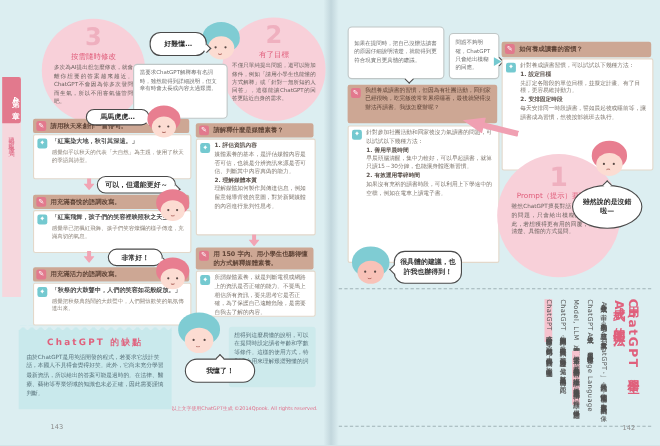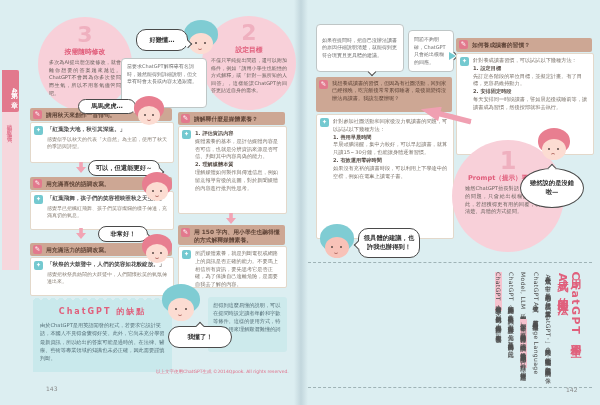--- a/index.html
+++ b/index.html
@@ -11,21 +11,21 @@
   .hdr .no{color:#e0708a;font-weight:bold;margin-right:4px;}
   .hmark{width:4px;height:4px;background:#f0a8b6;display:inline-block;margin-right:2px;border-radius:1px;}
   
   .sstrip{background:#f6d7dd;}
   .stab{background:#e2798d;color:#fff;writing-mode:vertical-rl;text-align:center;
         font-size:7px;font-weight:bold;letter-spacing:2px;border-radius:0 2px 2px 0;}
   .svert{writing-mode:vertical-rl;color:#e0708a;font-size:5.5px;letter-spacing:2px;}
   
   .tipcircle{border-radius:50%;background:#f8d0d9;text-align:center;}
   .tipnum{font-weight:bold;color:#efb0bf;line-height:1;}
-  .tiptitle{font-weight:bold;color:#e05c7a;}
+  .tiptitle{font-weight:normal;color:#e05c7a;}
   .tipbody{color:#6a625e;text-align:justify;line-height:1.5;}
   
   .qbox{background:#cda794;border-radius:2px;}
   .qtxt{display:block;padding:3px 4px 2px 16px;font-size:5.8px;line-height:1.4;color:#5f4437;font-weight:bold;}
   .ibox{position:absolute;left:3px;top:3px;width:9px;height:9px;border-radius:2px;color:#fff;
         font-size:6.5px;line-height:9px;text-align:center;}
   .ipink{background:#e2798d;}
   .iteal{background:#74c9d0;}
   .abox{background:#ffffff;border:1px solid #e3d8ca;border-radius:2px;}
   .quote{display:block;padding:3px 4px 1px 16px;font-size:5.6px;color:#4c4c4c;font-weight:bold;line-height:1.4;}
@@ -83,21 +83,21 @@
   <div class="abs svert" style="left:7px;top:120px;height:130px;">聰明駕馭生成式AI</div>
 
   <div class="abs tipcircle" style="left:38px;top:17px;width:94px;height:94px;">
     <div class="tipnum" style="font-size:22px;margin-top:7px;">3</div>
     <div class="tiptitle" style="font-size:6.8px;margin:1px 0 2px;">按需隨時修改</div>
     <div class="tipbody" style="font-size:5.1px;padding:0 11px;">多次為AI提出想怎麼修改，就會離你想要的答案越來越近。ChatGPT不會因為你多次發問而生氣，所以不用客氣儘管問吧。</div>
   </div>
 
   <div class="abs tipcircle" style="left:202px;top:16px;width:94px;height:94px;">
     <div class="tipnum" style="font-size:22px;margin-top:6px;">2</div>
-    <div class="tiptitle" style="font-size:6.8px;margin:1px 0 2px;">設定目標</div>
+    <div class="tiptitle" style="font-size:6.8px;margin:1px 0 2px;">有了目標</div>
     <div class="tipbody" style="font-size:5px;padding:0 9px;">不僅只單純提出問題，還可以附加條件，例如「請用小學生也能懂的方式解釋」或「針對一無所知的人回答」，這樣能讓ChatGPT的回答更貼近自身的需求。</div>
   </div>
 
   <div class="abs" style="left:184px;top:20px;width:34px;height:40px;z-index:3;">
     <div class="hair" style="left:0;top:0;width:34px;height:28px;background:#7fccd3;"></div>
     <div class="face" style="left:5px;top:13px;width:24px;height:21px;"></div>
     <div class="eye" style="left:11px;top:22px;"></div>
       <div class="eye" style="left:20px;top:22px;"></div>
     <div class="mouth" style="left:14px;top:27px;"></div>
   </div>
@@ -167,21 +167,21 @@
   <div class="abs qbox" style="left:30px;top:243px;width:142px;height:13px;">
     <span class="ibox ipink" style="top:2px;">✎</span>
     <span class="qtxt">用充滿活力的語調改寫。</span>
   </div>
   <div class="abs abox" style="left:30px;top:257px;width:142px;height:37px;">
     <span class="ibox iteal">✦</span>
     <span class="quote">「秋祭的大鼓聲中，人們的笑容如花般綻放。」</span>
     <span class="cmt">感覺把秋祭典熱鬧的大鼓聲中，人們開懷歡笑的氣氛傳達出來。</span>
   </div>
 
-  <div class="abs weak" style="left:33px;top:300px;width:139px;height:72px;box-sizing:border-box;">
+  <div class="abs weak" style="left:17px;top:300px;width:139px;height:72px;box-sizing:border-box;">
     <div class="scallop"></div>
     <span class="wtitle">ChatGPT 的缺點</span>
     <span>由於ChatGPT是用英語開發的程式，若要求它設計笑話，本國人不見得會覺得好笑。此外，它尚未充分學習最新資訊，所以給出的答案可能是過時的。在法律、醫療、藝術等專業領域的知識也未必正確，因此需要謹慎判斷。</span>
   </div>
 
   <div class="abs qbox" style="left:178px;top:112px;width:107px;height:13px;z-index:1;">
     <span class="ibox ipink" style="top:2px;">✎</span>
     <span class="qtxt">請解釋什麼是媒體素養？</span>
   </div>
   <div class="abs abox" style="left:178px;top:126px;width:107px;height:86px;">

